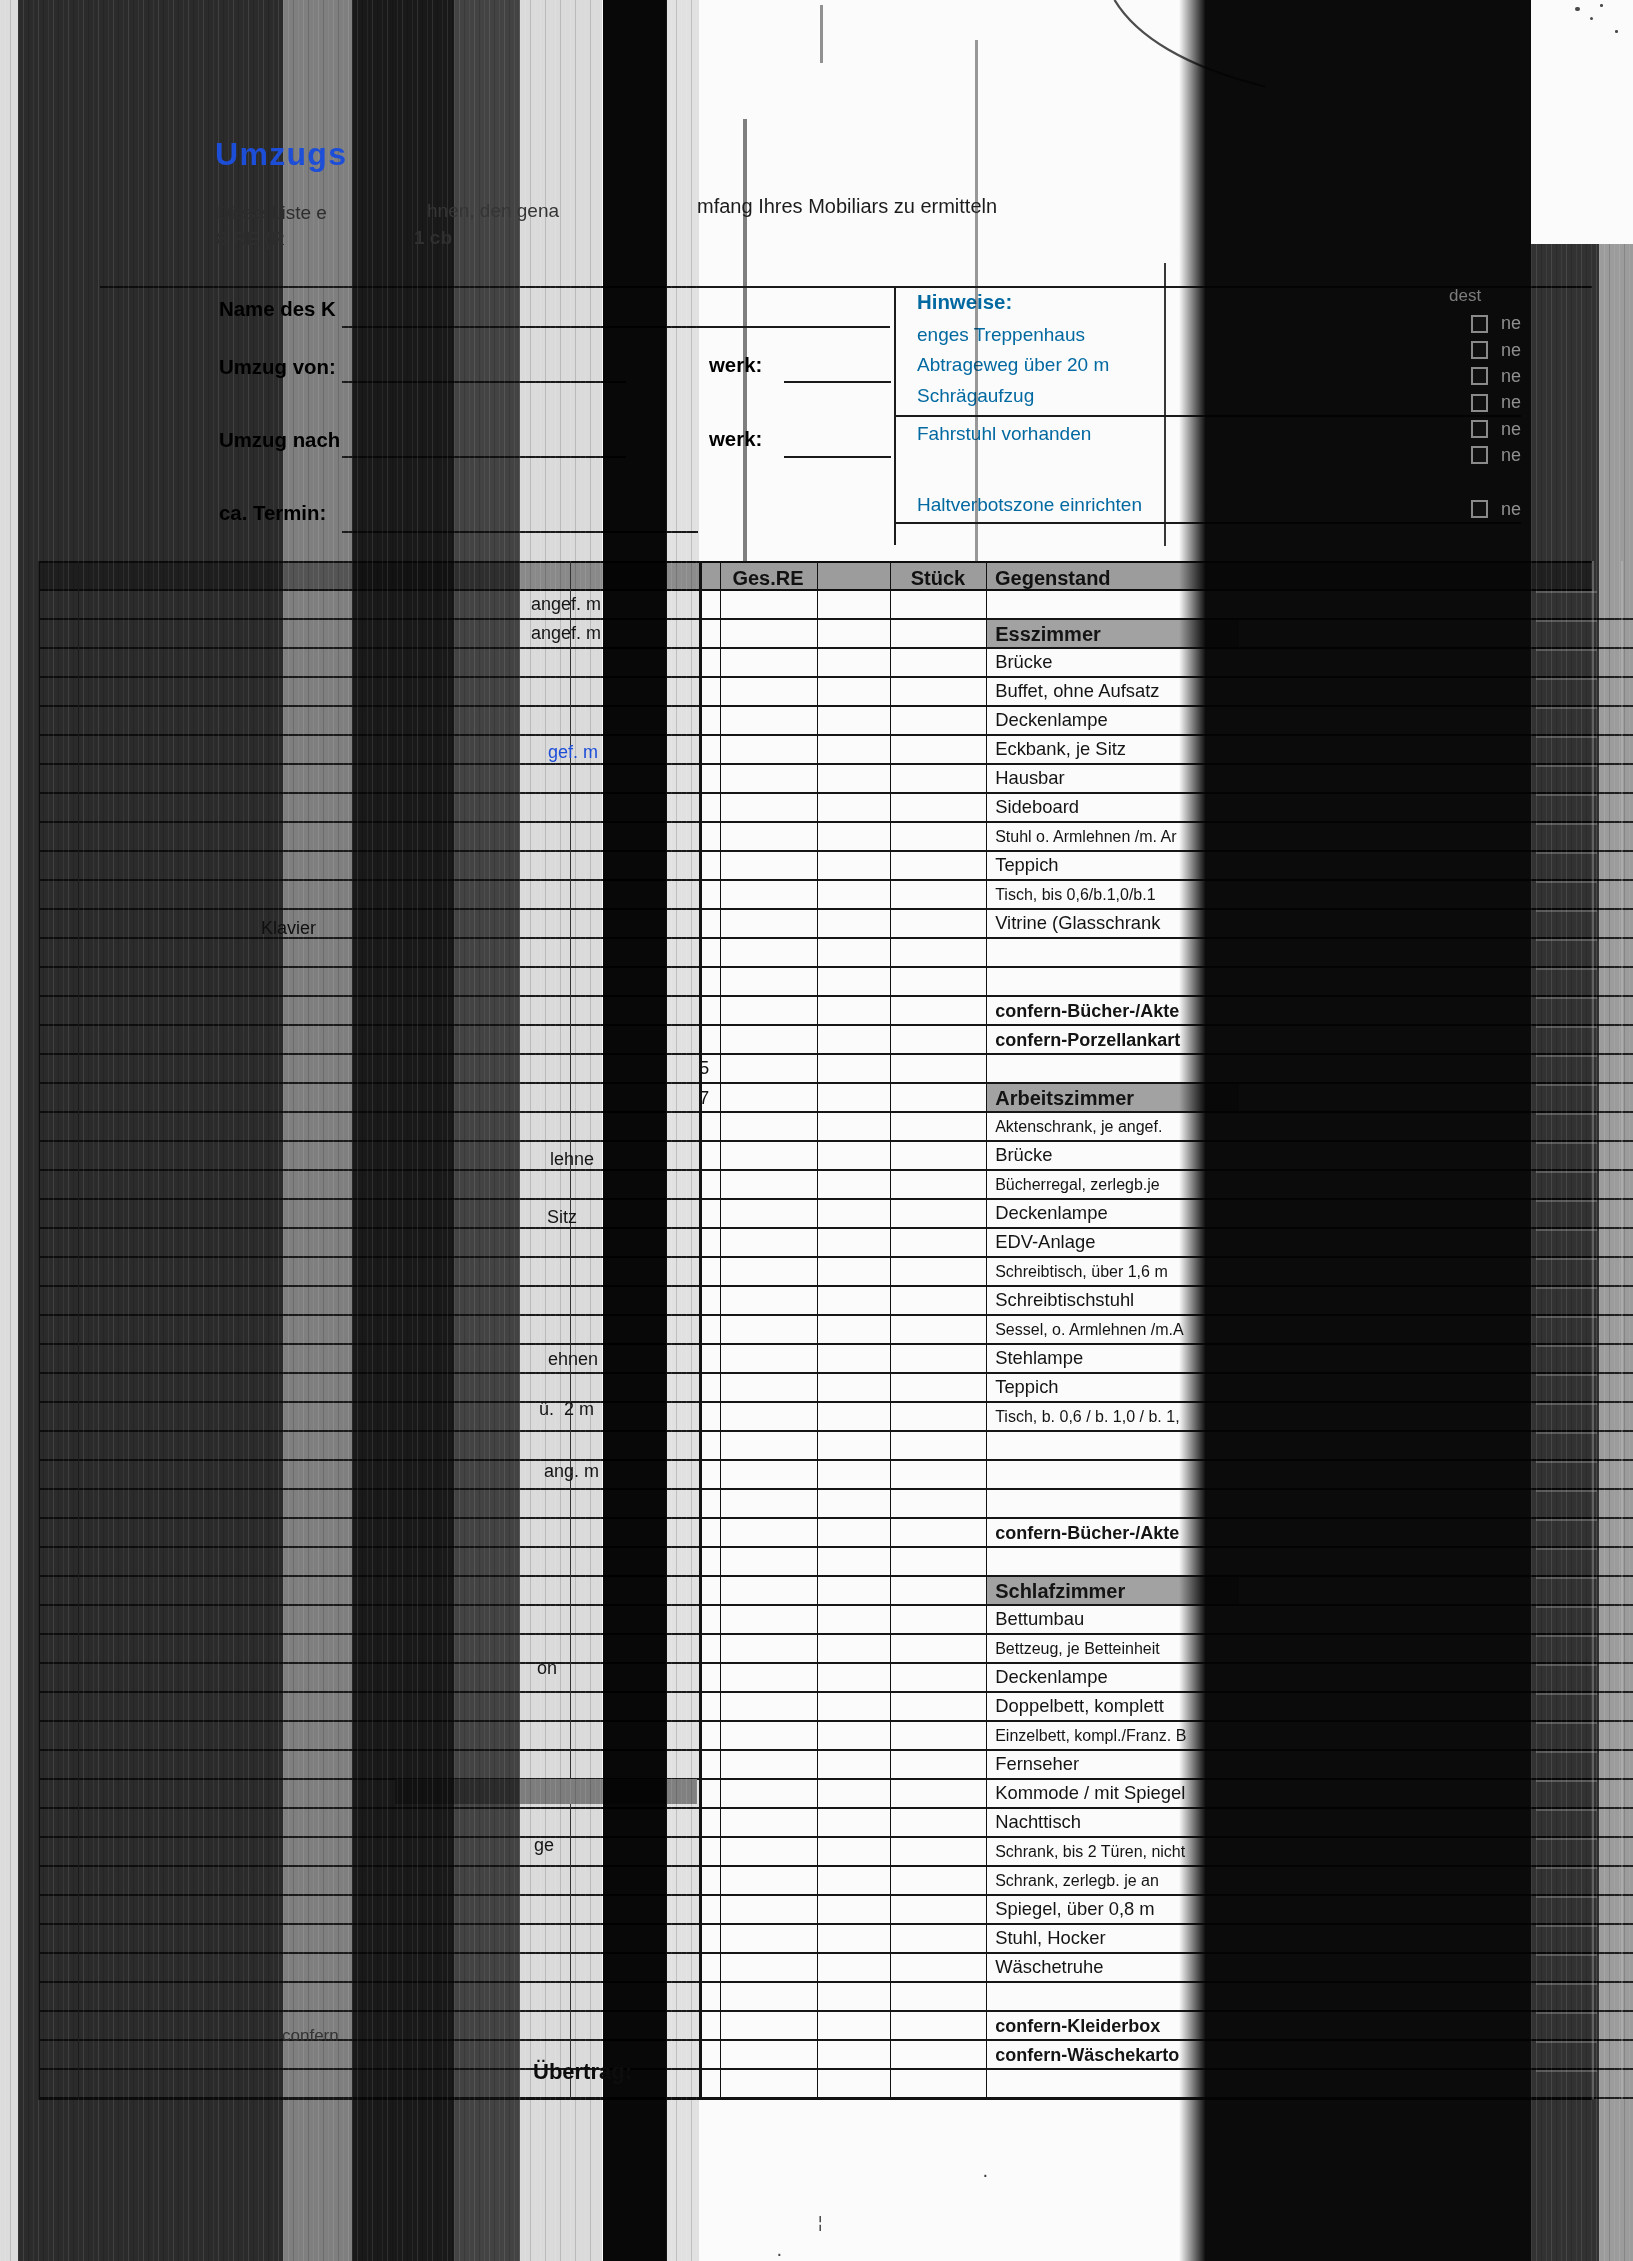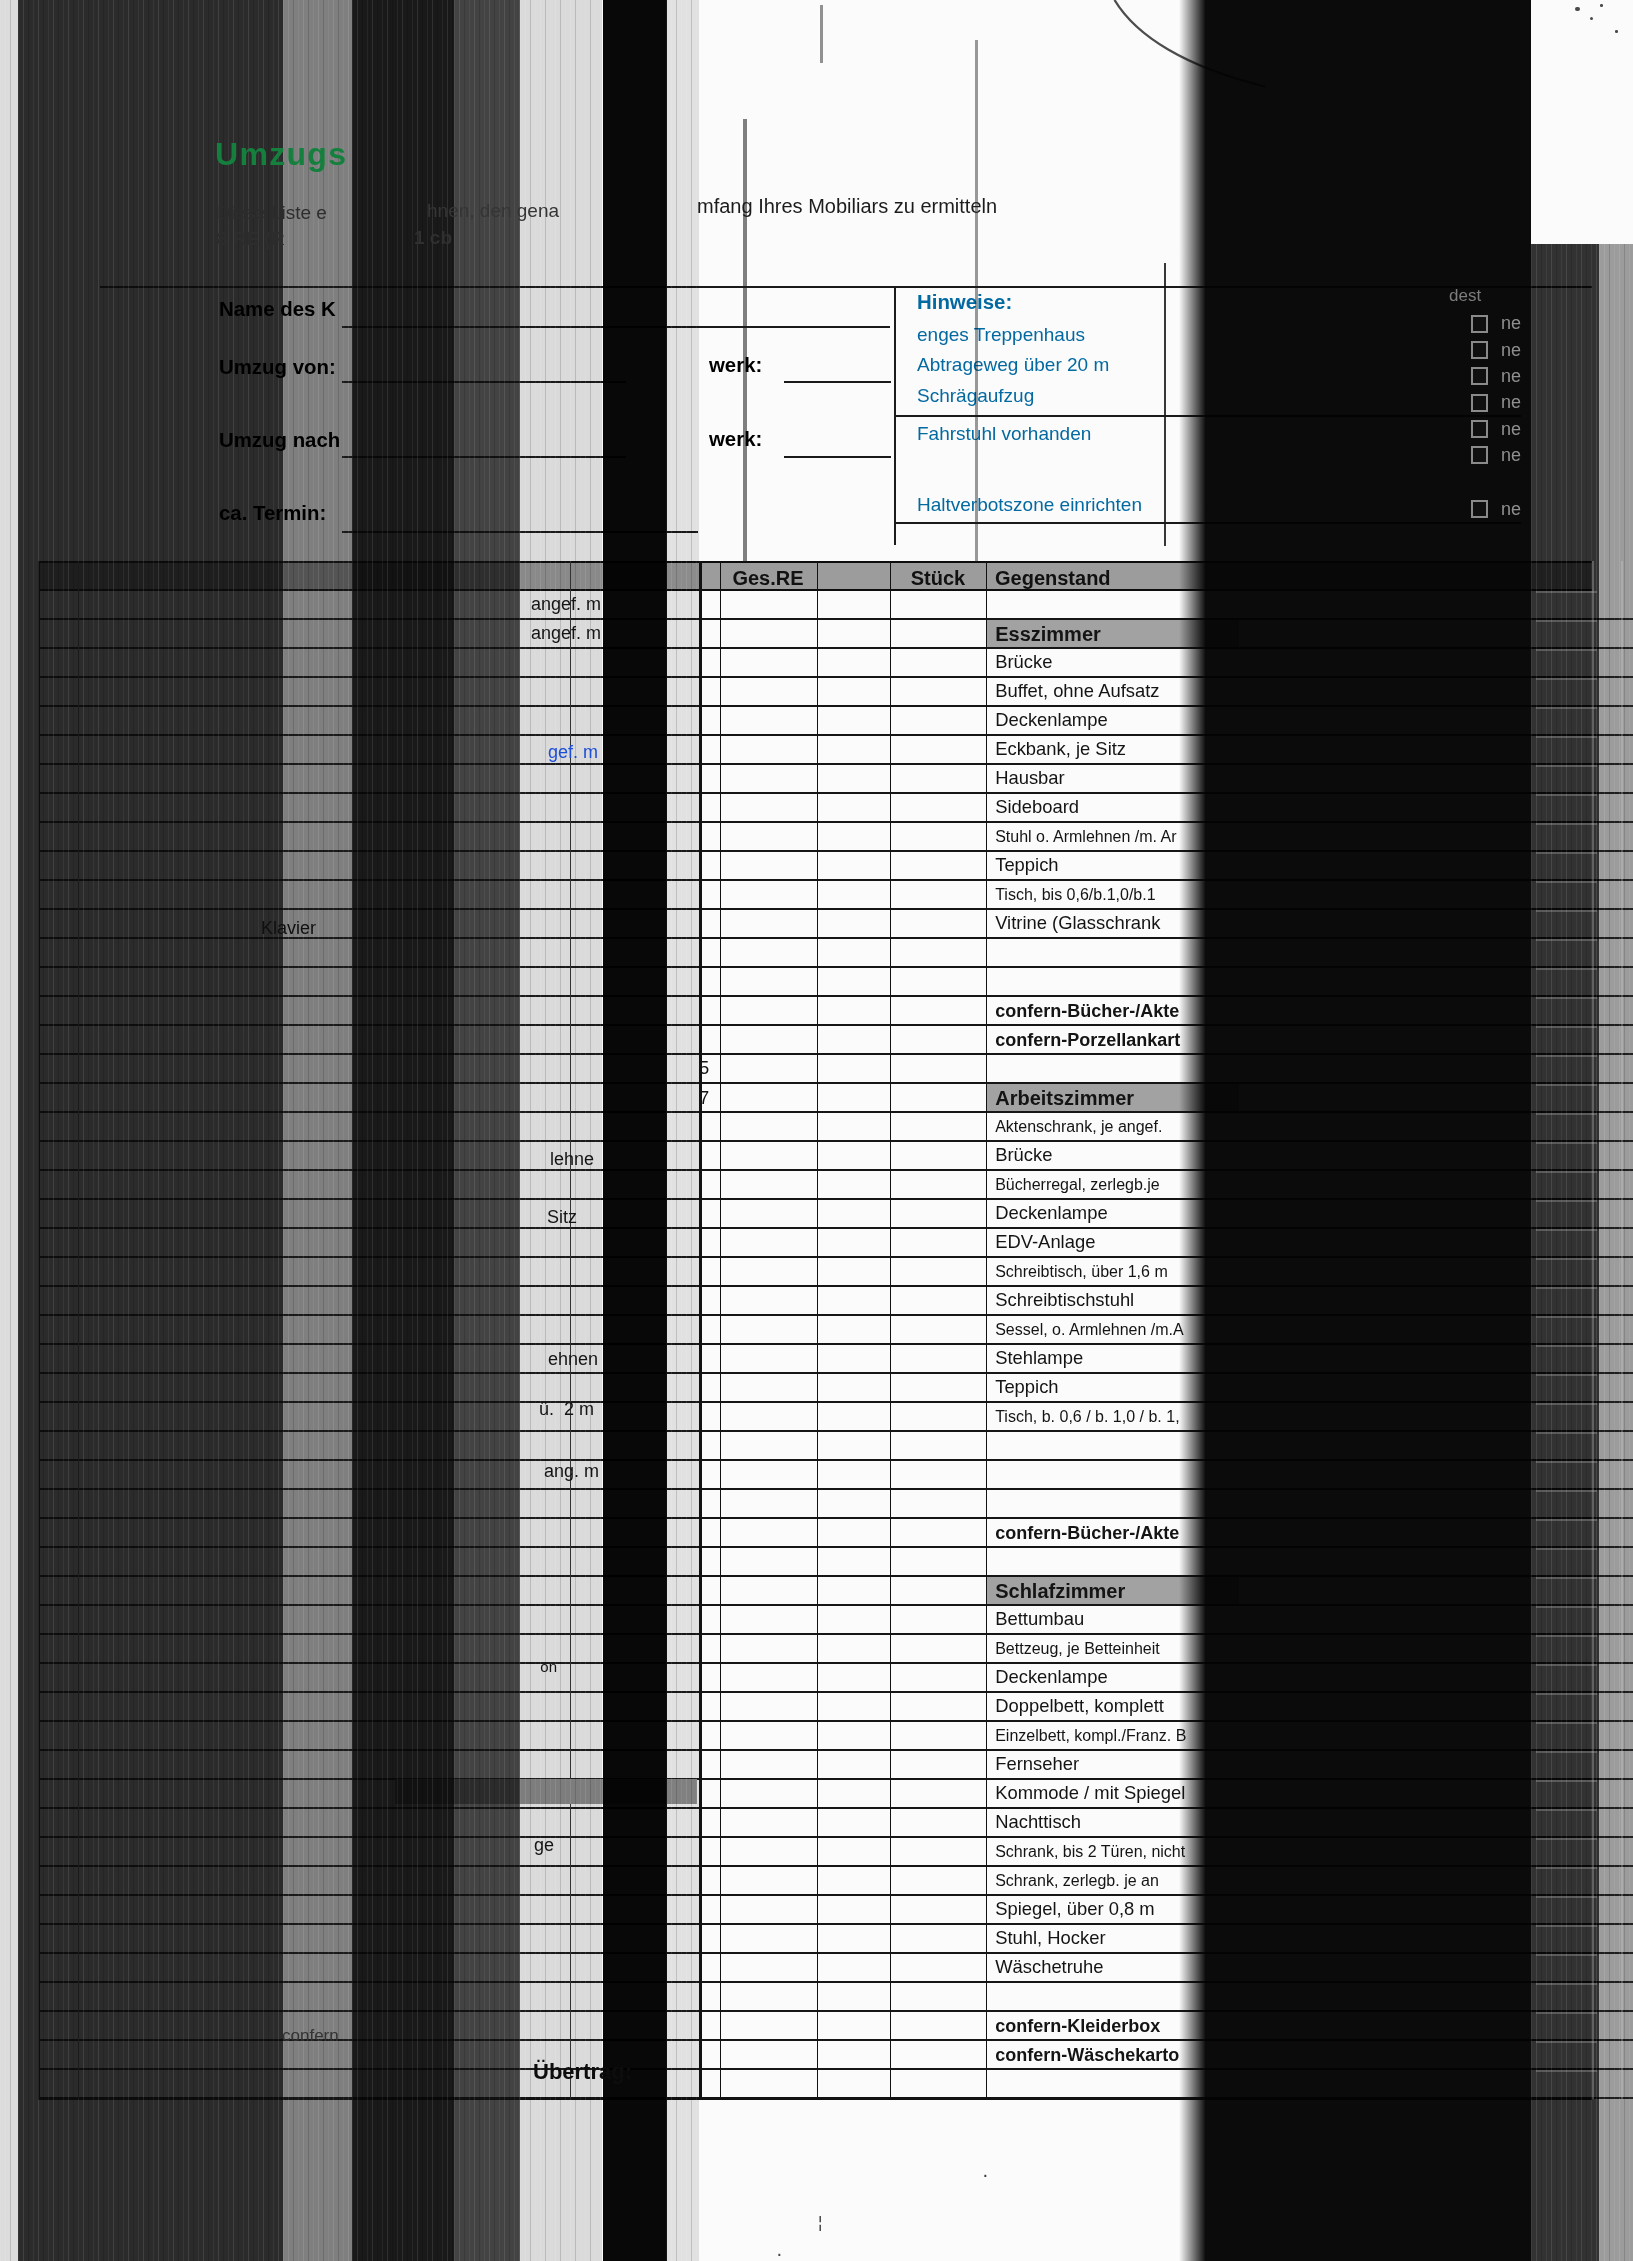--- a/index.html
+++ b/index.html
@@ -409,35 +409,35 @@
       <span class="cbl" style="top: 499px;">ne</span>
     </div>
   <span class="frag" style="left:1449px;top:287px;font-size:17px;color:#7d7d7d;">dest</span>
 
   <div class="dot" style="left:1575px;top:6.6px;width:4.6px;height:4.6px;"></div>
   <div class="dot" style="left:1590px;top:17px;width:3.3px;height:3.3px;"></div>
   <div class="dot" style="left:1600px;top:4px;width:2.6px;height:2.6px;"></div>
   <div class="dot" style="left:1615px;top:30px;width:2.6px;height:2.6px;"></div>
 
   <div id="fragments">
-      <span class="frag" style="left: 215px; top: 138px; font-size: 32px; font-weight: 700; color: #15803d; letter-spacing: 1.3px;">Umzugs</span>
+      <span class="frag" style="left: 215px; top: 138px; font-size: 32px; font-weight: 700; color: #1d4ed8; letter-spacing: 1.3px;">Umzugs</span>
       <span class="frag" style="left: 217px; top: 203px; font-size: 19px; color: rgb(45, 45, 45);">Diese Liste e</span>
       <span class="frag" style="left: 427px; top: 201px; font-size: 19px; color: rgb(53, 53, 53);">hnen, den gena</span>
       <span class="frag" style="left: 217px; top: 229px; font-size: 19px; font-weight: 700; color: rgb(45, 45, 45);">8 RE (R</span>
       <span class="frag" style="left: 414px; top: 228px; font-size: 19px; font-weight: 700; color: rgb(48, 48, 48);">1 cb</span>
       <span class="frag" style="left: 0px; width: 601px; text-align: right; top: 595px; font-size: 18px; color: rgb(20, 20, 20);">angef. m</span>
       <span class="frag" style="left: 0px; width: 601px; text-align: right; top: 624px; font-size: 18px; color: rgb(20, 20, 20);">angef. m</span>
       <span class="frag" style="left: 0px; width: 598px; text-align: right; top: 743px; font-size: 18px; color: #1d4ed8;">gef. m</span>
       <span class="frag" style="left: 261px; top: 919px; font-size: 18px; color: rgb(16, 16, 16);">Klavier</span>
       <span class="frag" style="left: 0px; width: 594px; text-align: right; top: 1150px; font-size: 18px; color: rgb(20, 20, 20);">lehne</span>
       <span class="frag" style="left: 0px; width: 577px; text-align: right; top: 1208px; font-size: 18px; color: rgb(20, 20, 20);">Sitz</span>
       <span class="frag" style="left: 4px; width: 594px; text-align: right; top: 1350px; font-size: 18px; color: rgb(20, 20, 20);">ehnen</span>
       <span class="frag" style="left: 0px; width: 594px; text-align: right; top: 1400px; font-size: 18px; color: rgb(20, 20, 20);">ü.  2 m</span>
       <span class="frag" style="left: 0px; width: 599px; text-align: right; top: 1462px; font-size: 18px; color: rgb(20, 20, 20);">ang. m</span>
-      <span class="frag" style="left: 0px; width: 557px; text-align: right; top: 1659px; font-size: 15px; color: rgb(20, 20, 20);">on</span>
+      <span class="frag" style="left: 0px; width: 557px; text-align: right; top: 1659px; font-size: 18px; color: rgb(20, 20, 20);">on</span>
       <span class="frag" style="left: 0px; width: 554px; text-align: right; top: 1836px; font-size: 18px; color: rgb(20, 20, 20);">ge</span>
       <span class="frag" style="left: 699px; top: 1058px; font-size: 18.4px; color: rgb(20, 20, 20);">5</span>
       <span class="frag" style="left: 699px; top: 1088px; font-size: 18.4px; color: rgb(20, 20, 20);">7</span>
       <span class="frag" style="left: 282px; top: 2027px; font-size: 17px; color: rgb(51, 51, 51);">confern</span>
       <span class="frag" style="left: 533px; top: 2060px; font-size: 22px; font-weight: 700; color: rgb(13, 13, 13);">Übertrag:</span>
       <span class="frag" style="left: 818px; top: 2214px; font-size: 17px; color: rgb(58, 58, 58);">¦</span>
       <span class="frag" style="left: 982px; top: 2164px; font-size: 20px; color: rgb(58, 58, 58);">·</span>
       <span class="frag" style="left: 776px; top: 2243px; font-size: 20px; color: rgb(68, 68, 68);">·</span>
     </div>
 

